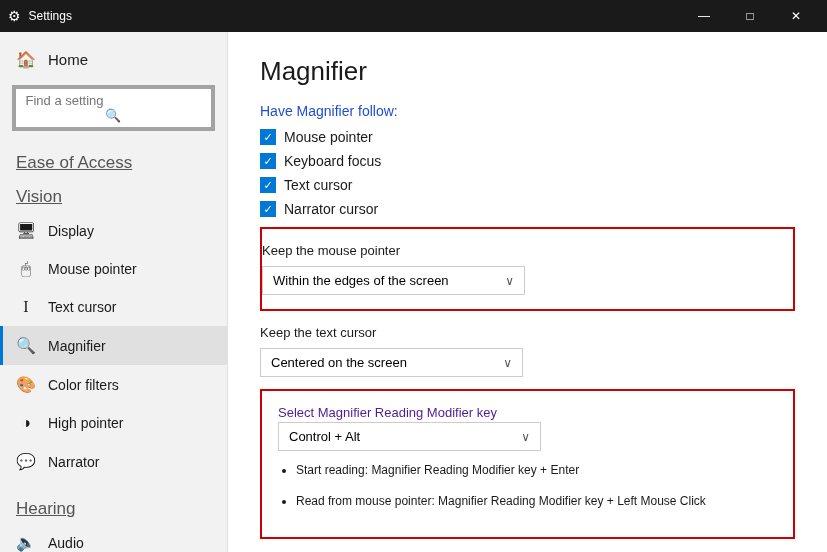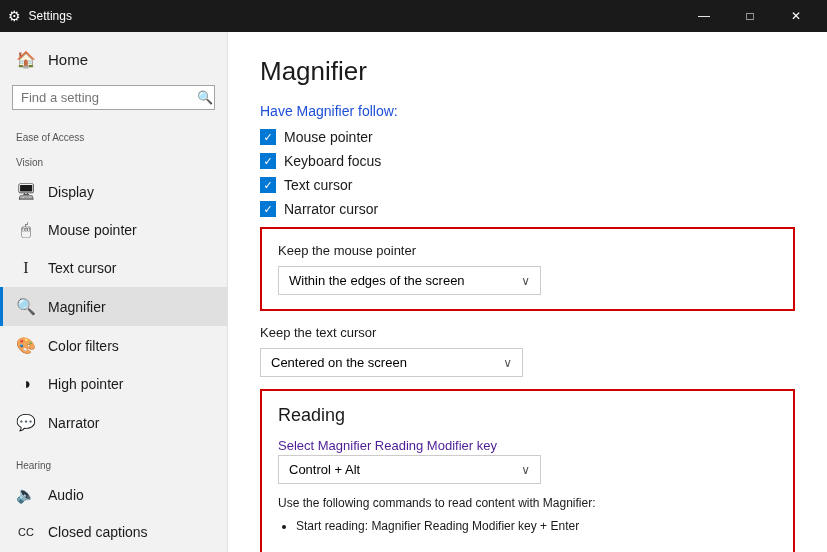--- a/index.html
+++ b/index.html
@@ -43,35 +43,37 @@
       display: flex; align-items: center; gap: 12px;
       padding: 10px 16px;
       cursor: pointer;
       font-size: 15px;
       font-weight: 500;
       color: #1a1a1a;
     }
     .search-box {
       margin: 6px 12px 12px 12px;
       display: flex; align-items: center;
-      border: 1px solid #a3a3a3;
+      border: 4px solid #a3a3a3;
       background: #fff;
       padding: 4px 8px;
+      flex-direction: column;
     }
     .search-box input {
       border: none; outline: none; font-size: 13px; flex: 1;
       background: transparent;
     }
     .search-icon { color: #555; font-size: 13px; }
 
     .sidebar-section-label {
-      font-size: 10px; color: #555;
+      font-size: 17px; color: #555;
       padding: 10px 16px 4px 16px;
       text-transform: none;
       font-weight: 400;
+      text-decoration: underline;
     }
     .sidebar-item {
       display: flex; align-items: center; gap: 12px;
       padding: 10px 16px;
       cursor: pointer;
       font-size: 14px;
       color: #1a1a1a;
       position: relative;
     }
     .sidebar-item.active {
@@ -117,21 +119,21 @@
       background: #0078d4;
       display: flex; align-items: center; justify-content: center;
       flex-shrink: 0;
     }
     .checkbox-check { color: #fff; font-size: 11px; }
     .checkbox-label { font-size: 14px; color: #1a1a1a; }
 
     
     .bordered-section {
       border: 2px solid #c00;
-      padding: 14px 16px;
+      padding: 14px 0;
       margin-bottom: 14px;
       margin-top: 10px;
     }
     .section-sublabel {
       font-size: 13px;
       color: #1a1a1a;
       margin-bottom: 8px;
     }
     .dropdown-row {
       display: flex; align-items: center;
@@ -294,28 +296,26 @@
 
     <div class="keep-text-section">
       <div class="section-sublabel">Keep the text cursor</div>
       <div class="dropdown-row">
         <span class="dropdown-text">Centered on the screen</span>
         <span class="dropdown-arrow">∨</span>
       </div>
     </div>
 
     <div class="reading-section">
-      <div class="reading-title">Reading</div>
       <div class="reading-modifier-label">Select Magnifier Reading Modifier key</div>
       <div class="dropdown-row">
         <span class="dropdown-text">Control + Alt</span>
         <span class="dropdown-arrow">∨</span>
       </div>
       <div class="reading-instructions">
-        <div class="instructions-title">Use the following commands to read content with Magnifier:</div>
         <ul>
           <li>Start reading: Magnifier Reading Modifier key + Enter</li>
           <li>Read from mouse pointer: Magnifier Reading Modifier key + Left Mouse Click</li>
 
         </ul>
       </div>
     </div>
   </div>
 
 </div>

